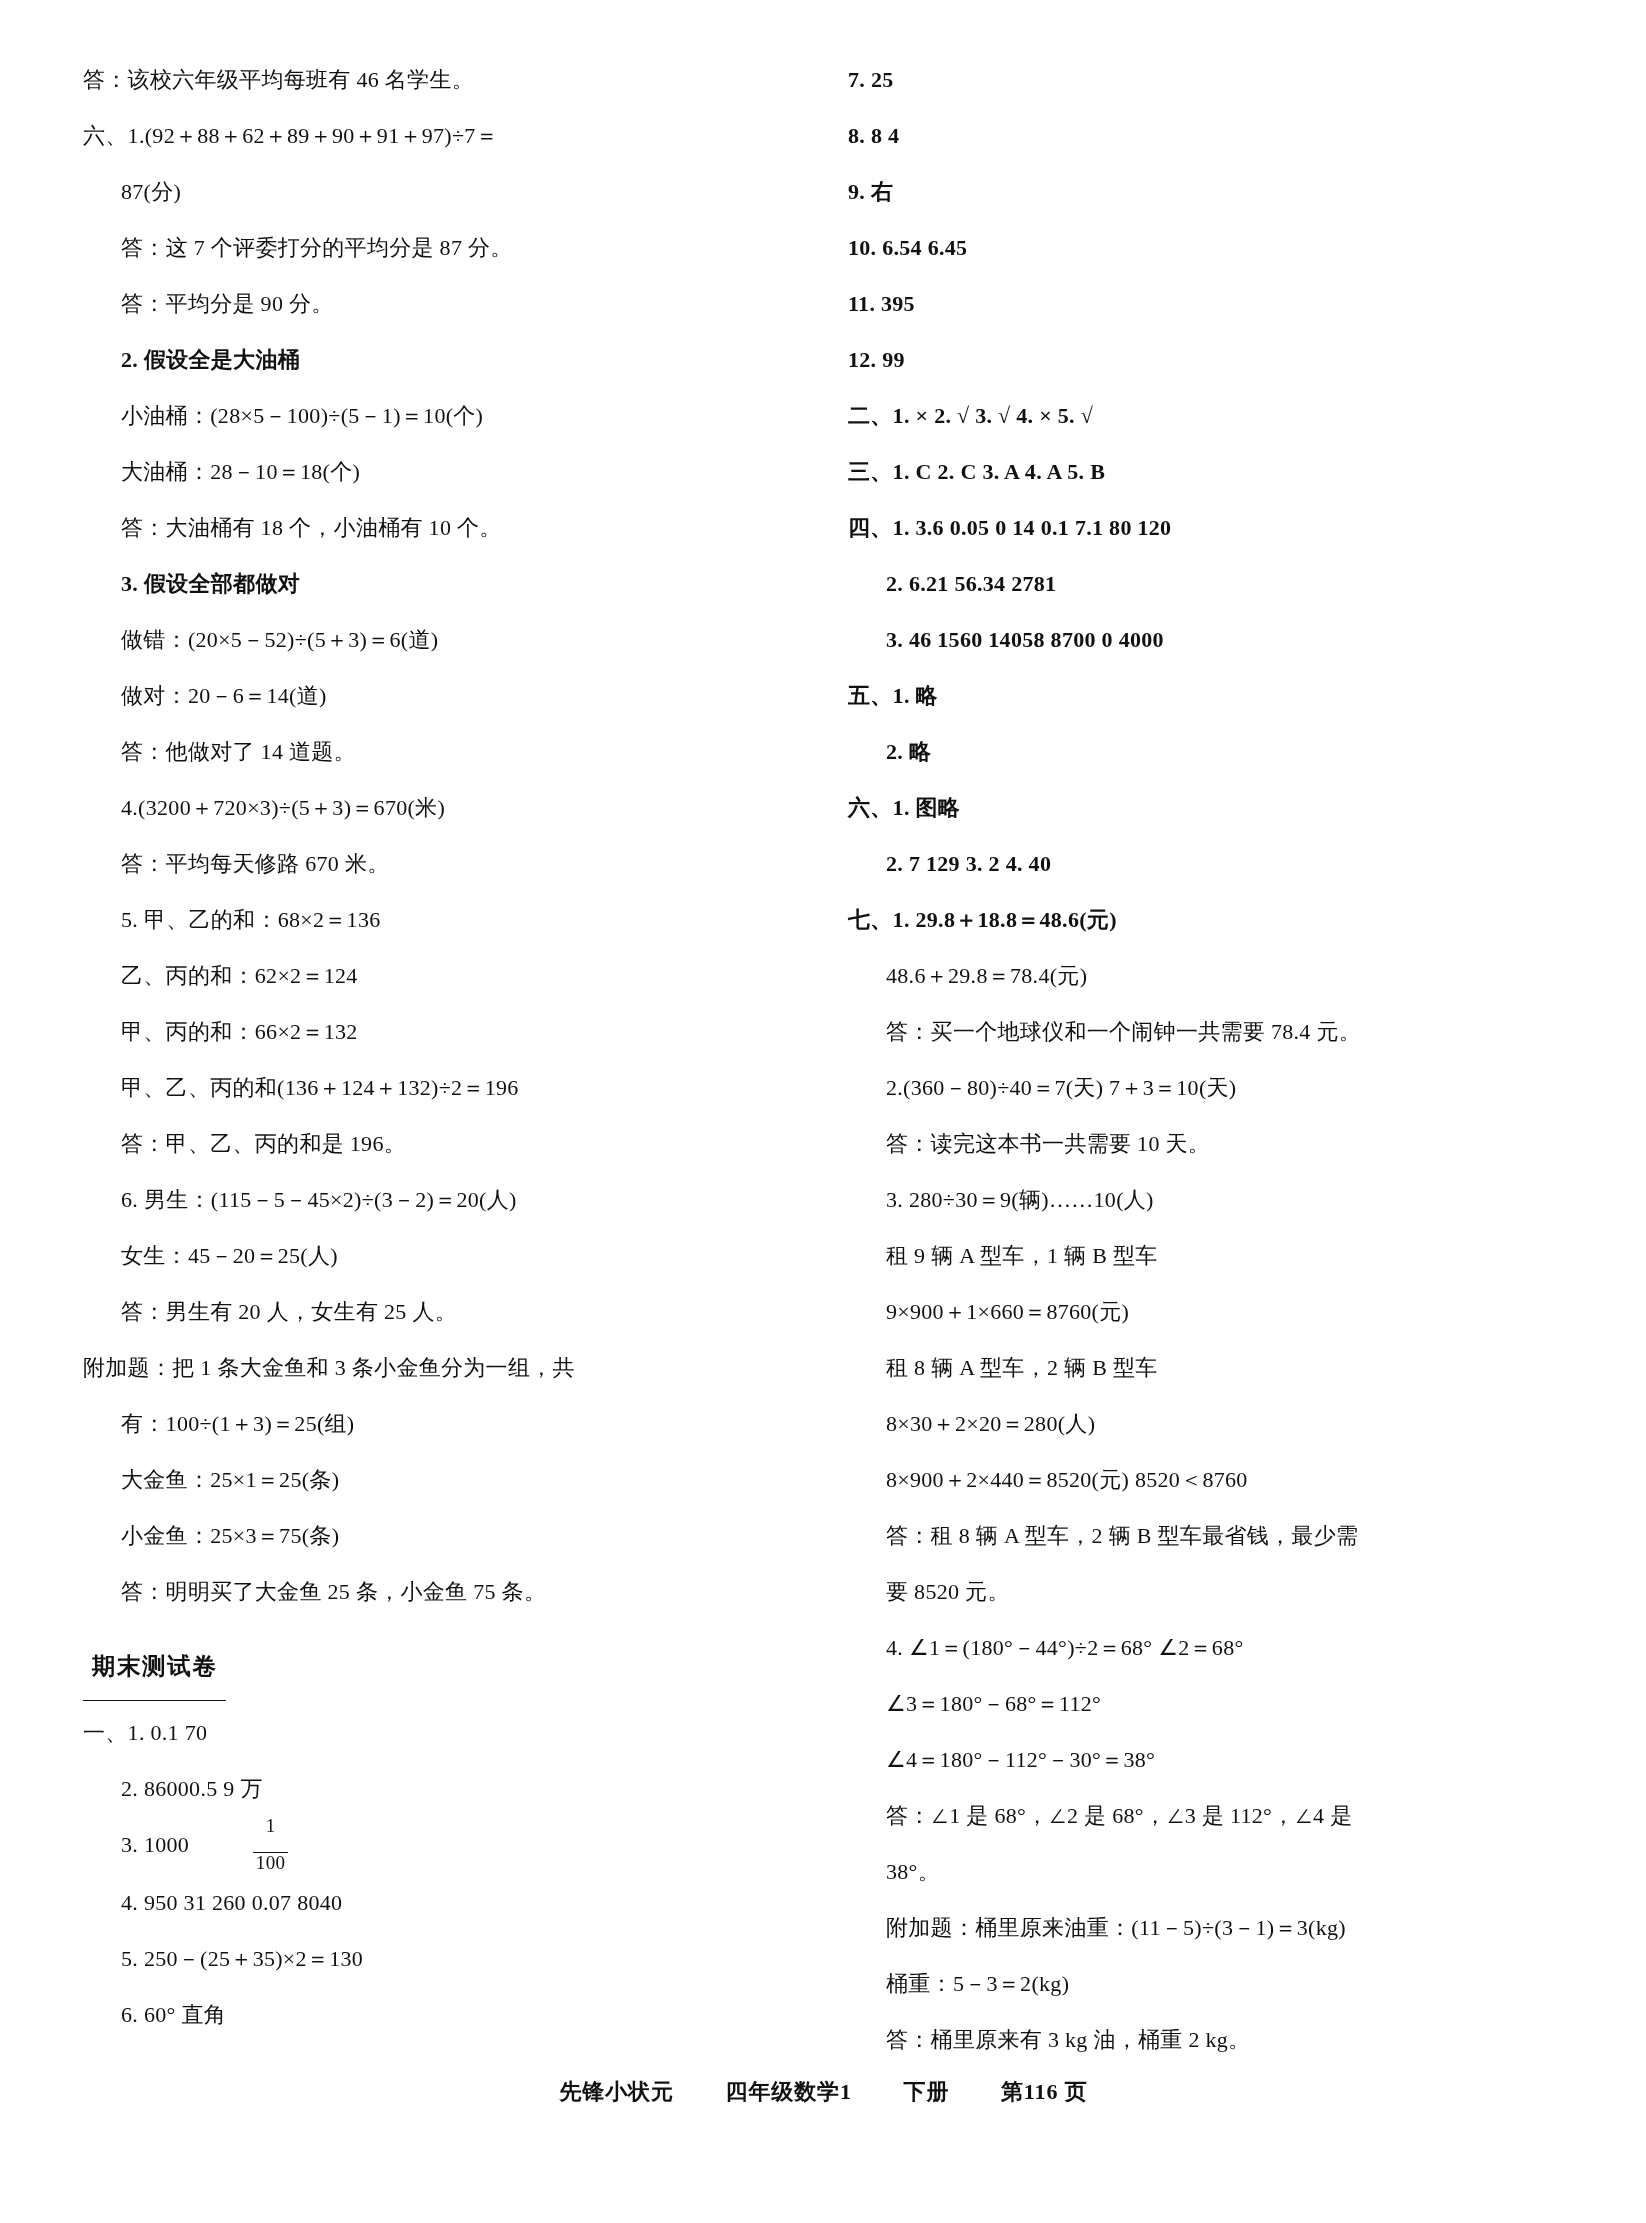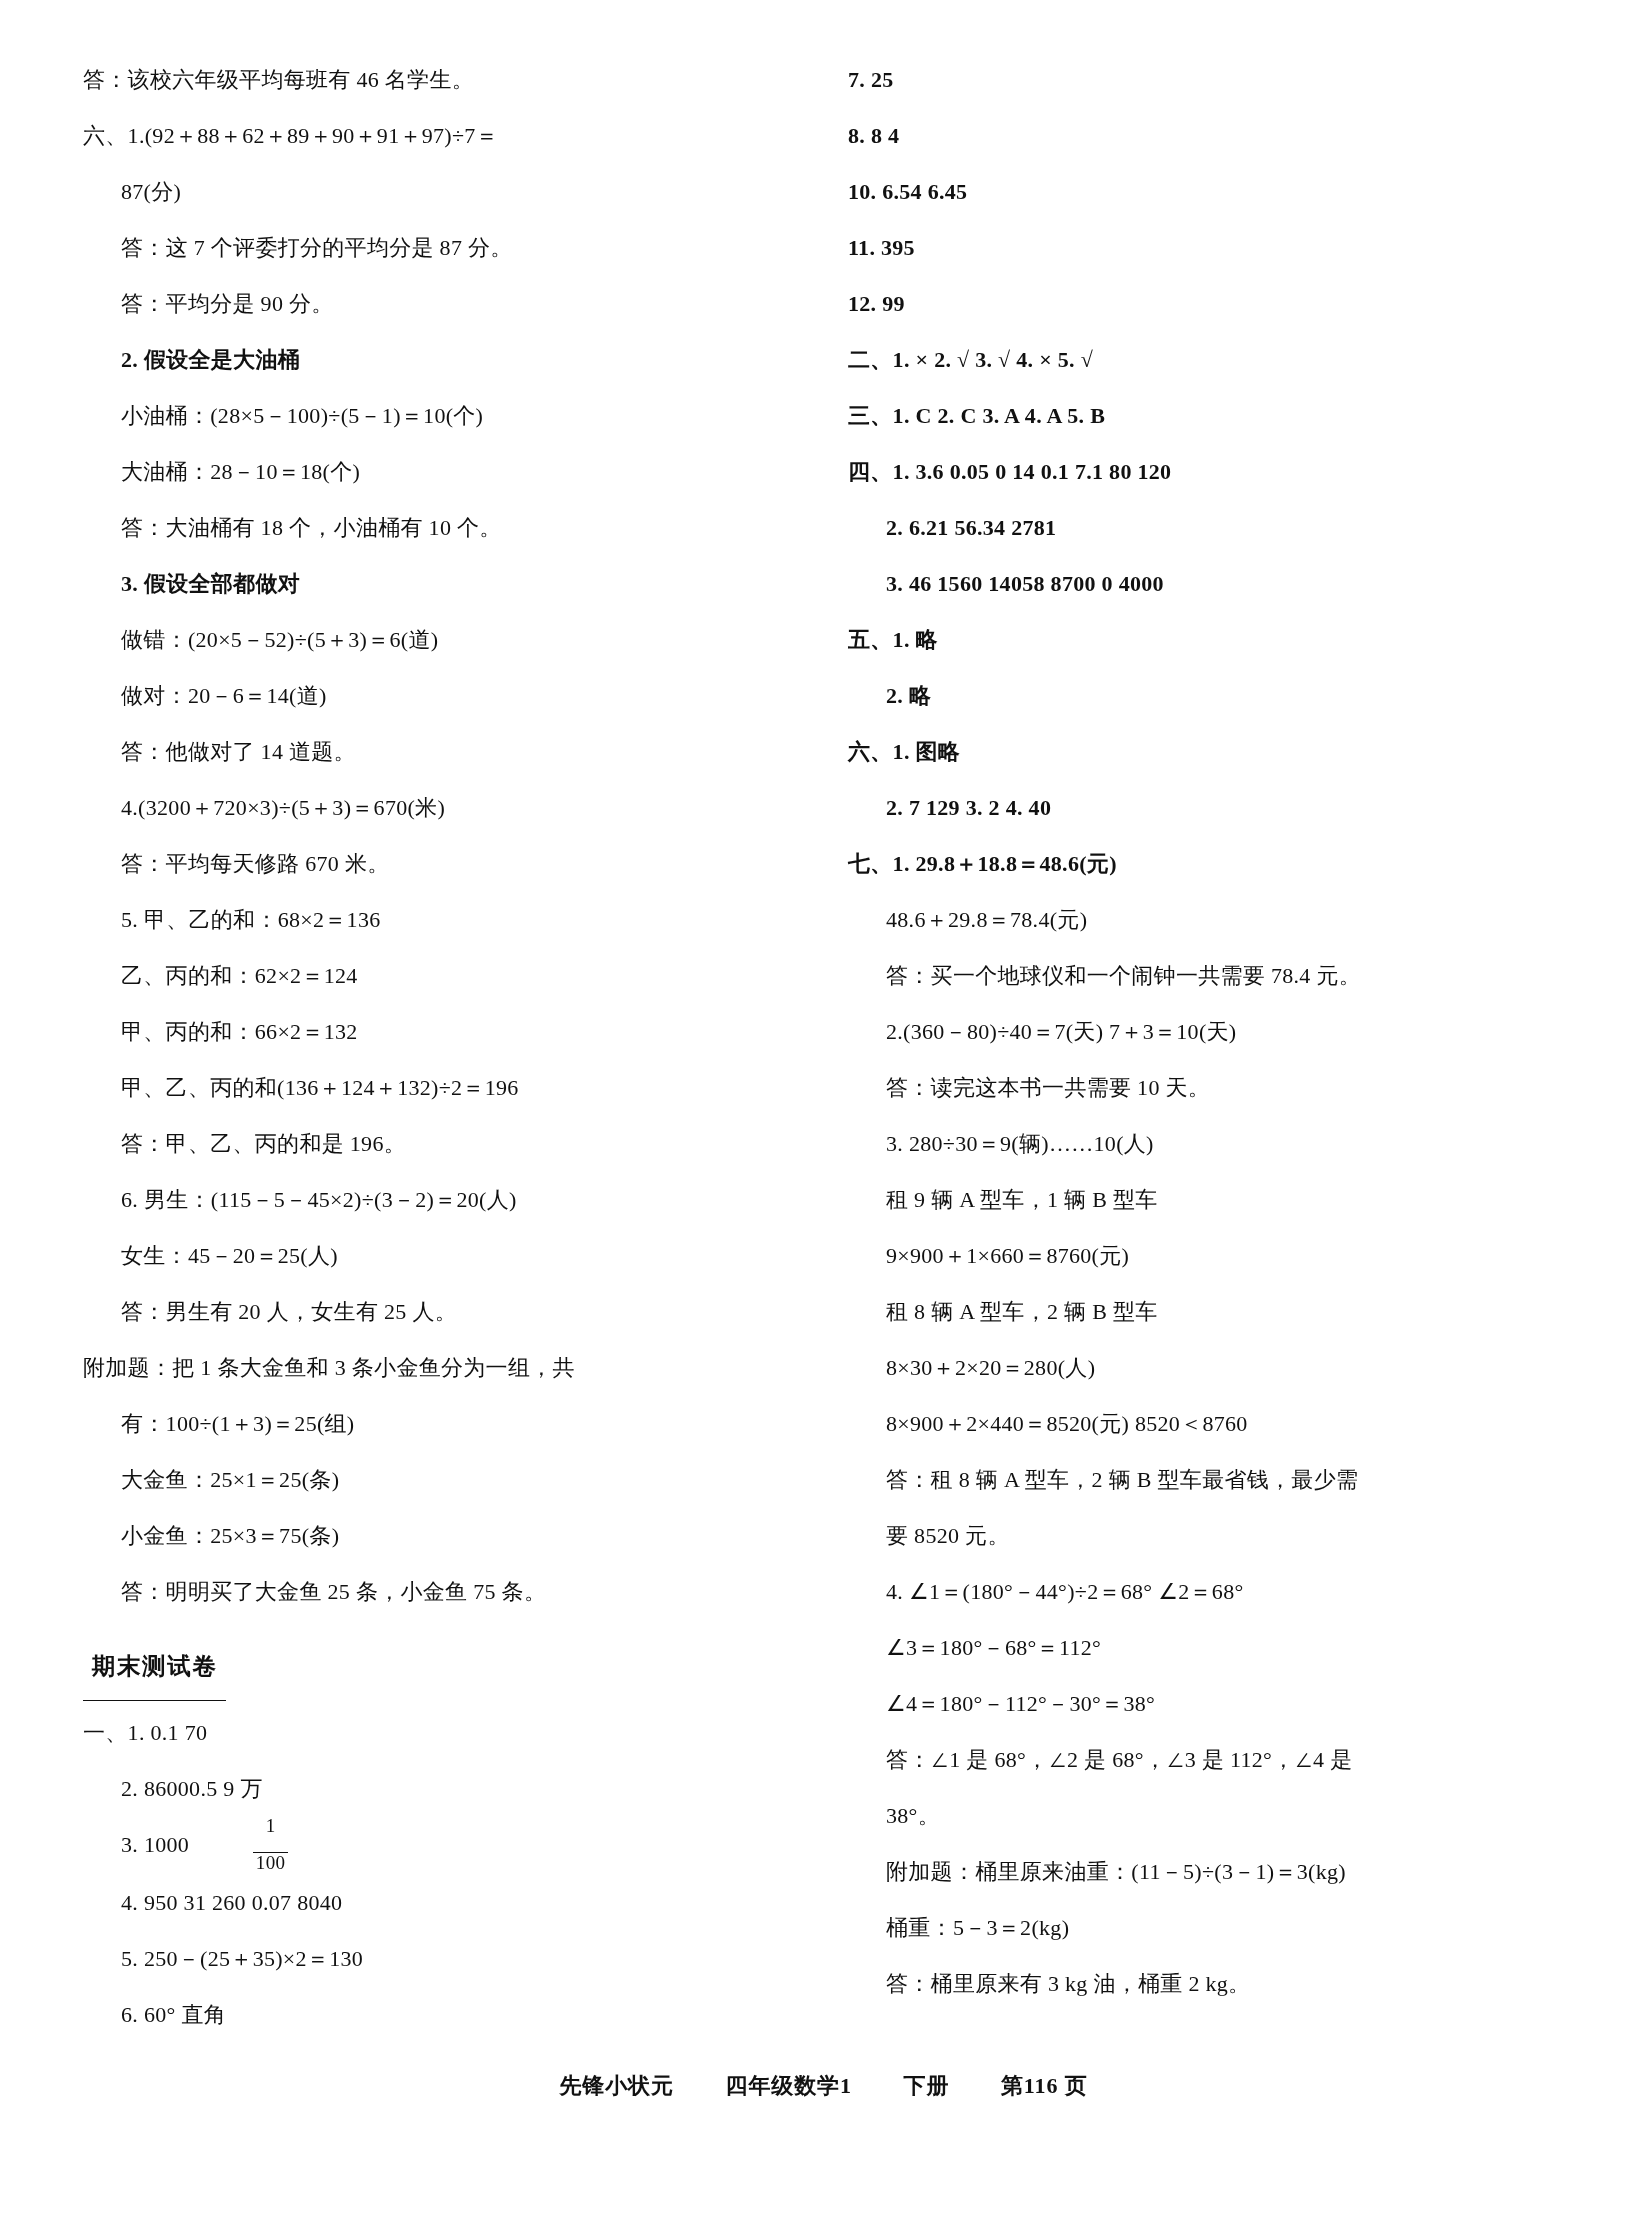--- a/index.html
+++ b/index.html
@@ -61,21 +61,21 @@
     font-size: 19px;
     line-height: 1.05;
     margin: 0 3.5px;
     position: relative;
     top: -1.7px;
   }
   .frac .num { display: block; padding: 0 2.6px; }
   .frac .den { display: block; border-top: 1.4px solid #111; padding: 0 2.6px; margin-top: 16px; }
   .footer {
     position: absolute;
-    bottom: 43px;
+    bottom: 37px;
     left: 0;
     width: 1647px;
     text-align: center;
     font-size: 22px;
     letter-spacing: 0.9px;
   }
   .footer span { margin: 0 22.6px; font-weight: bold; }
   .sp2 { display: inline-block; width: 49px; }
 </style>
 </head>
@@ -134,20 +134,21 @@
 
       <div class="line indent1">4. 950    31    260    0.07    8040</div>
       <div class="line indent1">5. 250－(25＋35)×2＝130</div>
       <div class="line indent1">6. 60°      直角</div>
 
     </div>
 
     <div class="col">
       <div class="line indent0 b">7. 25</div>
       <div class="line indent0 b">8. 8      4</div>
+      <div class="line indent0 b">9. 右</div>
       <div class="line indent0 b">10. 6.54    6.45</div>
       <div class="line indent0 b">11. 395</div>
       <div class="line indent0 b">12. 99</div>
       <div class="line indent0 b">二、1. ×    2. √    3. √    4. ×    5. √</div>
       <div class="line indent0 b">三、1. C    2. C    3. A    4. A    5. B</div>
       <div class="line indent0 b">四、1. 3.6    0.05    0    14    0.1    7.1    80    120</div>
       <div class="line indent1 b">2. 6.21    56.34    2781</div>
       <div class="line indent1 b">3. 46    1560    14058    8700    0    4000</div>
       <div class="line indent0 b">五、1. 略</div>
       <div class="line indent1 b">2. 略</div>

